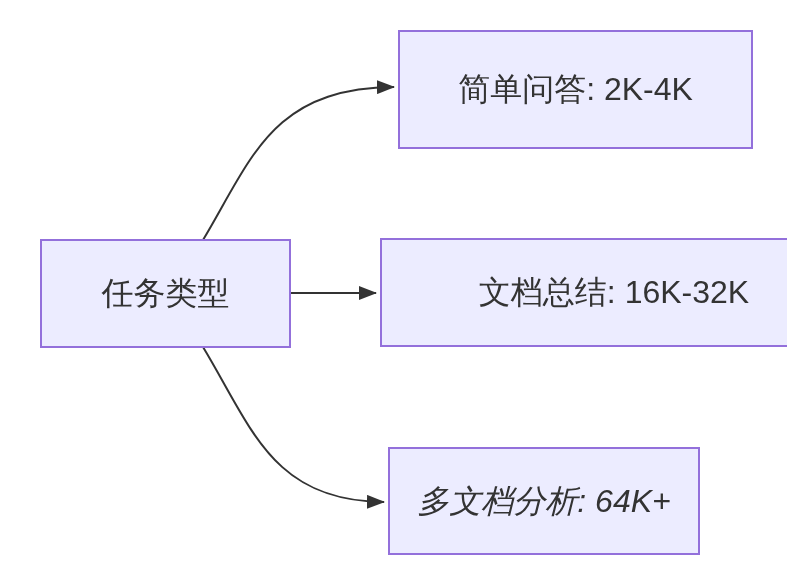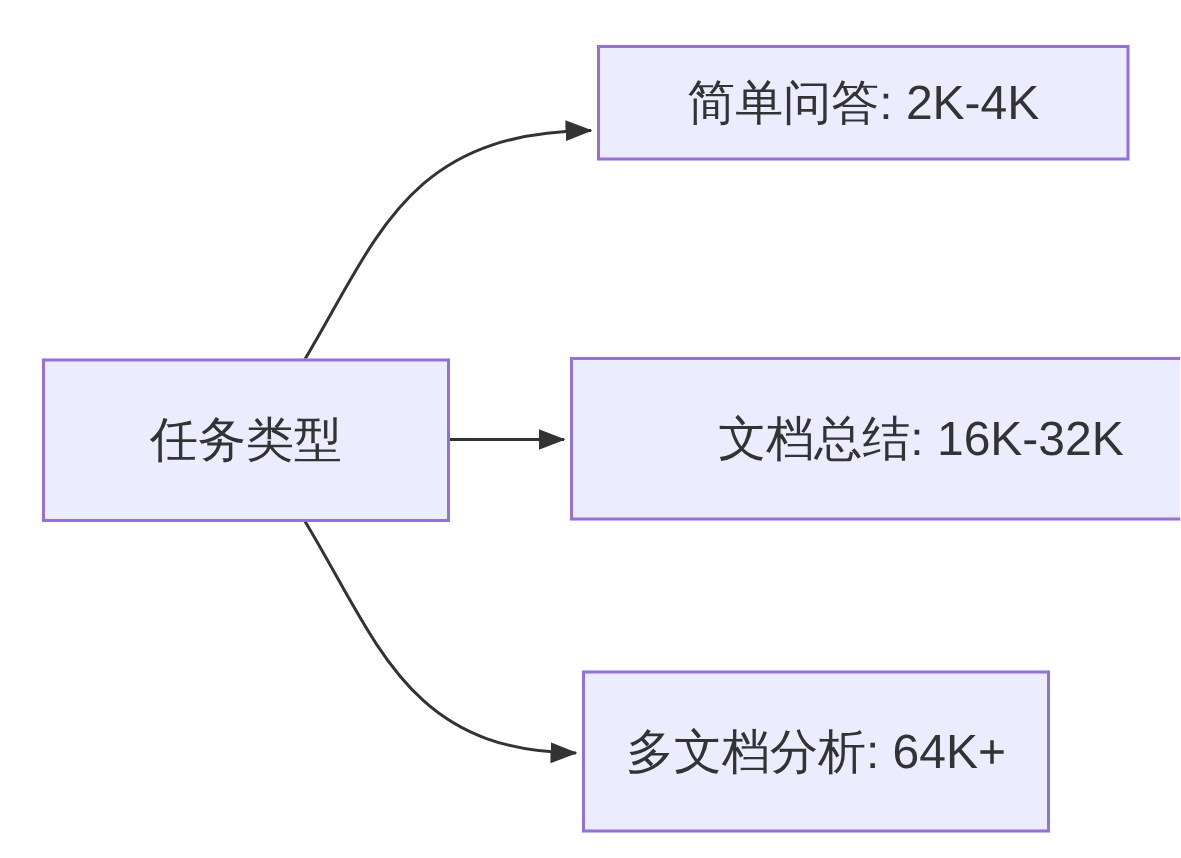--- a/index.html
+++ b/index.html
@@ -29,24 +29,24 @@
     border: 2px solid #9370DB;
     display: flex;
     align-items: center;
     justify-content: center;
     color: #333333;
     font-size: 32px;
     line-height: 1.2;
     white-space: nowrap;
     text-align: center;
   }
-  .node-task-type   { left: 28px;  top: 239px; width: 272px; height: 109px; font-family: Liberation Serif, serif; }
-  .node-simple-qa   { left: 398px; top: 30px;  width: 355px; height: 77px; }
+  .node-task-type   { left: 40px;  top: 239px; width: 251px; height: 109px; font-family: Liberation Serif, serif; }
+  .node-simple-qa   { left: 398px; top: 30px;  width: 355px; height: 119px; }
   .node-doc-summary { left: 380px; top: 238px; width: 468px; height: 109px; }
-  .node-multi-doc   { left: 388px; top: 447px; width: 312px; height: 108px; }
+  .node-multi-doc   { left: 388px; top: 447px; width: 312px; height: 108px; font-style: italic; }
 </style>
 </head>
 <body>
 
 <div class="stage">
 
   <svg class="edges" viewBox="0 0 787 572" xmlns="http://www.w3.org/2000/svg">
     <defs>
       <marker id="arrow" viewBox="0 0 18 14" refX="17" refY="7" markerWidth="18" markerHeight="14" markerUnits="userSpaceOnUse" orient="auto">
         <path d="M 0 0 L 18 7 L 0 14 Z" fill="#333333"></path>

